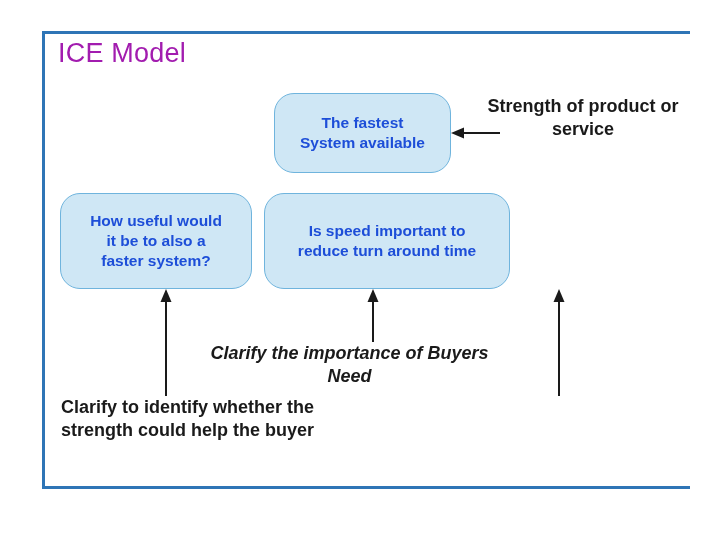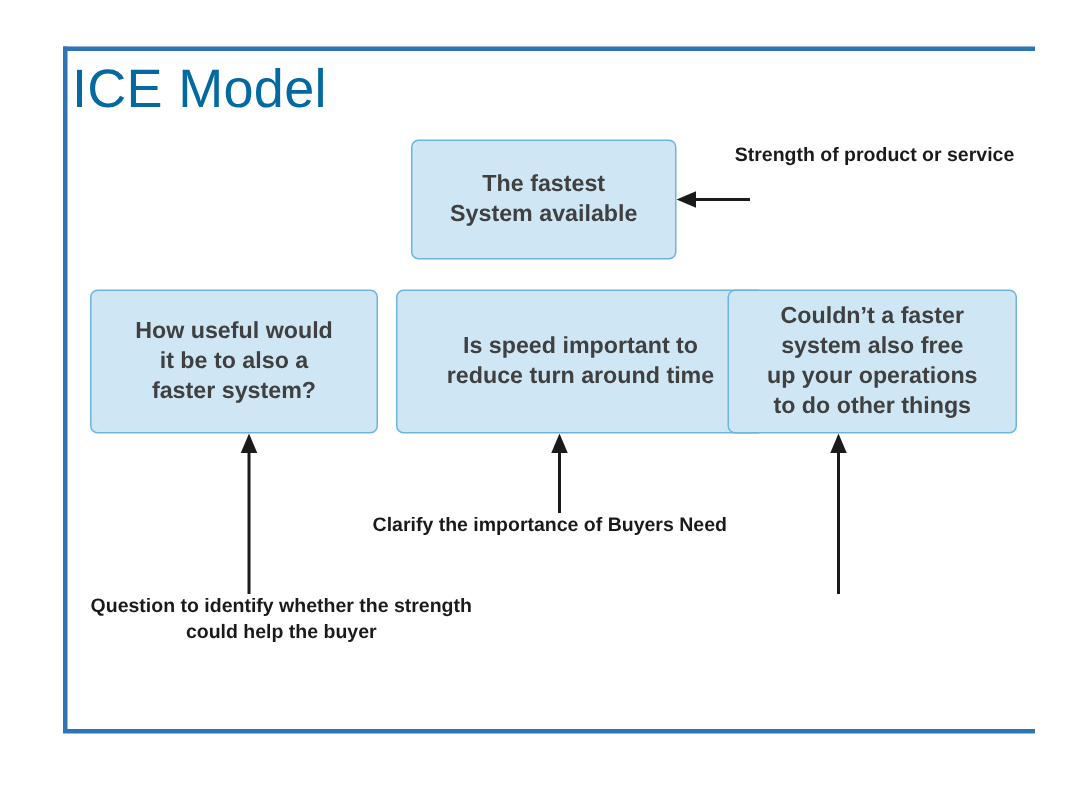--- a/index.html
+++ b/index.html
@@ -44,62 +44,62 @@
     left: 42px;
     top: 486px;
     width: 648px;
     height: 3px;
     background: #2e75b6;
   }
 
   
   .title {
     position: absolute;
-    left: 48px;
+    left: 58px;
     top: 38px;
-    font-size: 36px;
-    color: #0369a1;
+    font-size: 27px;
+    color: #a21caf;
     font-weight: normal;
     letter-spacing: 0.2px;
   }
 
   
   .box {
     position: absolute;
     box-sizing: border-box;
     background: #cfe7f5;
     border: 1px solid #6fb4dd;
-    border-radius: 5px;
-    color: #404040;
+    border-radius: 20px;
+    color: #1d4ed8;
     font-size: 15.5px;
     font-weight: bold;
     line-height: 1.28;
     display: flex;
     align-items: center;
     justify-content: center;
     text-align: center;
     padding: 4px 24px;
   }
 
   #box-fastest      { left: 274px; top: 93px;  width: 177px; height: 80px; }
   #box-useful       { left: 60px;  top: 193px; width: 192px; height: 96px; }
   #box-speed        { left: 264px; top: 193px; width: 246px; height: 96px; }
   #box-couldnt      { left: 485px; top: 193px; width: 193px; height: 96px; }
 
   
   .text-block {
     position: absolute;
     color: #1a1a1a;
-    font-size: 13px;
+    font-size: 18px;
     font-weight: bold;
     line-height: 1.30;
     text-align: center;
   }
   #txt-strength   { left: 487px; top: 95px;  width: 192px; }
-  #txt-clarify    { left: 213px; top: 342px; width: 307px; }
+  #txt-clarify    { left: 196px; top: 342px; width: 307px; font-style: italic; }
   #txt-question   { left: 60px;  top: 396px; width: 255px; }
   #txt-extend     { left: 450px; top: 396px; width: 226px; }
 
   
   .footer {
     position: absolute;
     left: 57px;
     top: 509px;
     font-size: 11.5px;
     font-weight: bold;
@@ -139,21 +139,20 @@
     <line x1="373" y1="342" x2="373" y2="300" stroke="#1a1a1a" stroke-width="2"></line>
     <polygon points="373,289 367.5,302 378.5,302" fill="#1a1a1a"></polygon>
 
     <line x1="559" y1="396" x2="559" y2="300" stroke="#1a1a1a" stroke-width="2"></line>
     <polygon points="559,289 553.5,302 564.5,302" fill="#1a1a1a"></polygon>
   </svg>
 
   <div class="box" id="box-fastest">The fastest System available</div>
   <div class="box" id="box-useful">How useful would it be to also a faster system?</div>
   <div class="box" id="box-speed">Is speed important to reduce turn around time</div>
-  <div class="box" id="box-couldnt">Couldn’t a faster system also free up your operations to do other things</div>
 
   <div class="text-block" id="txt-strength">Strength of product or service</div>
   <div class="text-block" id="txt-clarify">Clarify the importance of Buyers Need</div>
-  <div class="text-block" id="txt-question">Question to identify whether the strength could help the buyer</div>
+  <div class="text-block" id="txt-question">Clarify to identify whether the strength could help the buyer</div>
 
   <div class="footer">SPIN SELLING</div>
 
 </div>
 
 </body></html>

